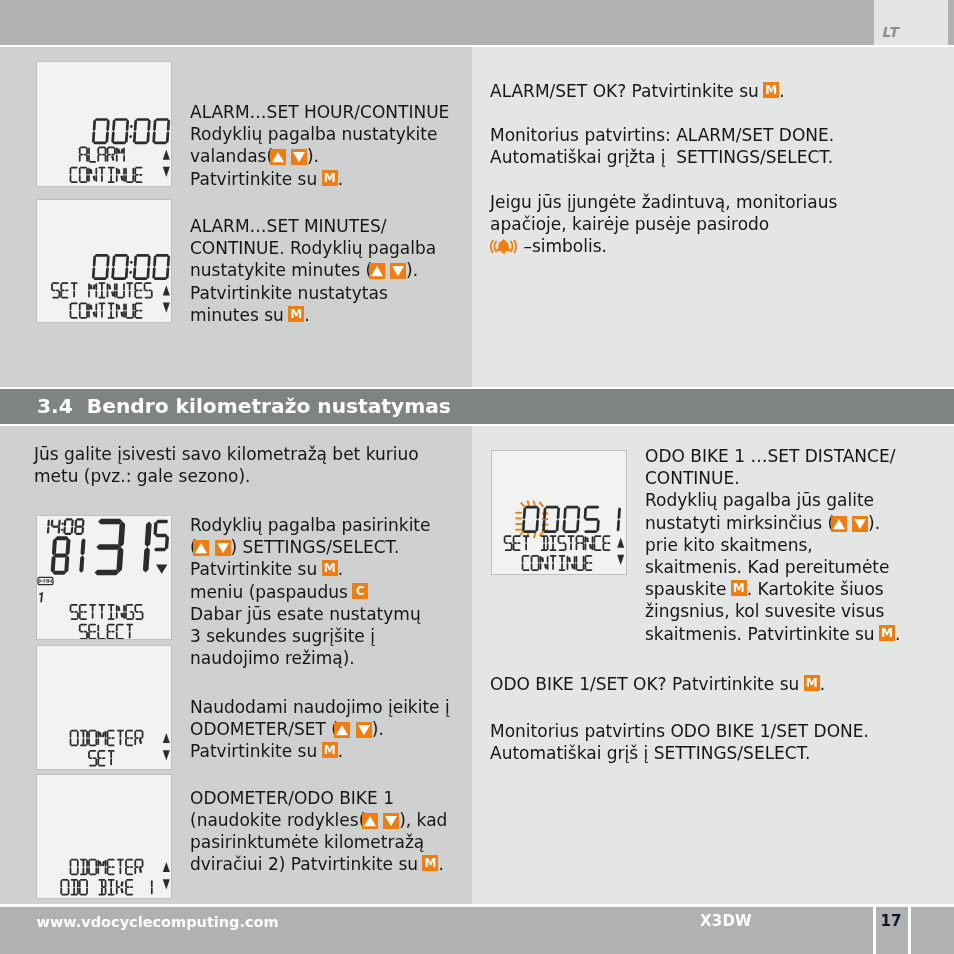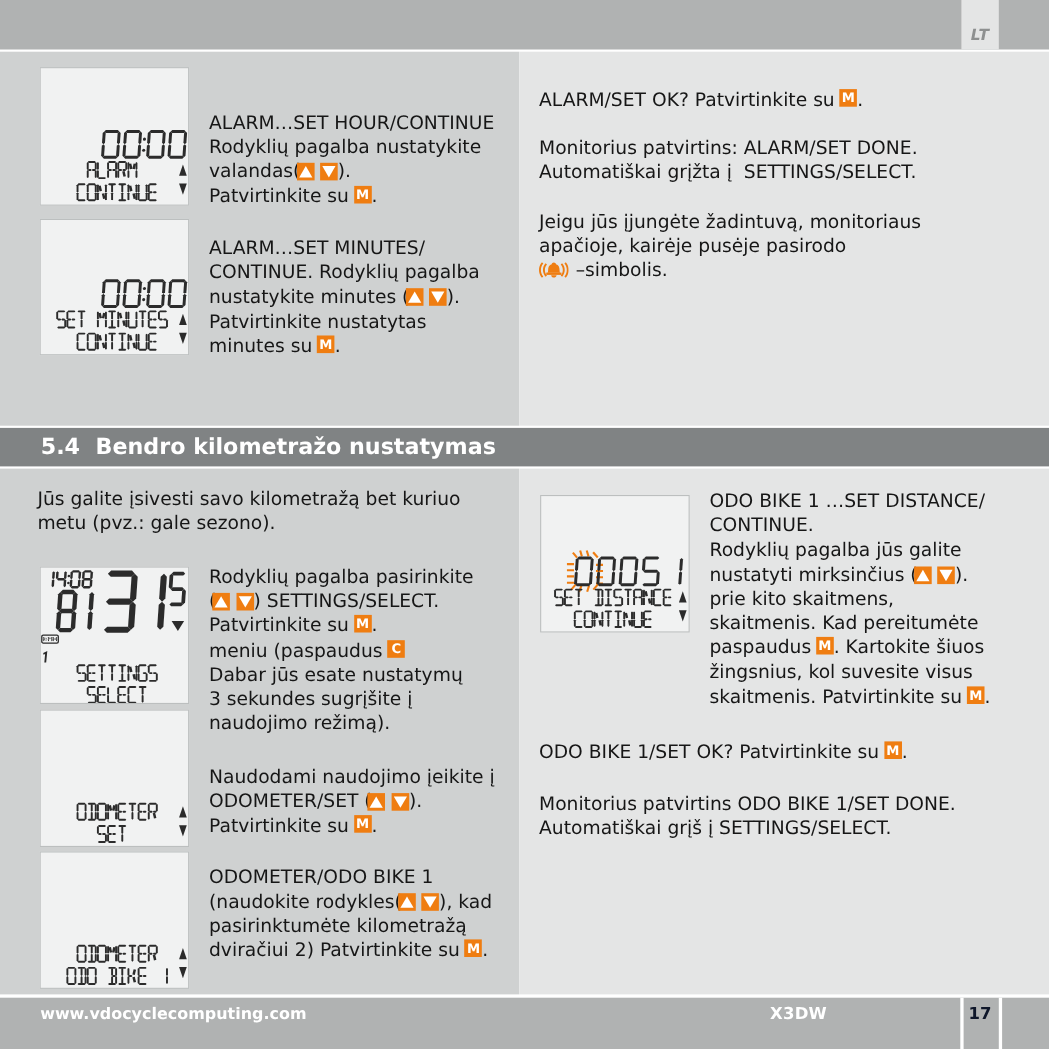--- a/index.html
+++ b/index.html
@@ -1,21 +1,21 @@
 <!DOCTYPE html>
 <html><head>
 <meta charset="utf-8">
 <title>VDO X3DW manual page 17</title>
 <style>
   html,body{margin:0;padding:0;}
   body{width:954px;height:954px;background:#ffffff;font-family:"DejaVu Sans",sans-serif;overflow:hidden;}
   .page{position:relative;width:954px;height:954px;background:#fff;}
   
   .topbar{position:absolute;left:0;top:0;width:954px;height:45px;background:#b0b2b2;}
-  .lang-tab{position:absolute;left:874px;top:0;width:34px;height:45px;background:#e4e5e5;}
+  .lang-tab{position:absolute;left:874px;top:0;width:34px;height:45px;background:#e4e5e5;padding-left:40px;}
   .lang-tab span{position:absolute;left:0;top:24px;width:34px;text-align:center;font-style:italic;font-weight:bold;font-size:14px;color:#8e9090;letter-spacing:0.5px;}
   
   .colL{position:absolute;left:0;width:472px;background:#cfd1d1;}
   .colR{position:absolute;left:472px;width:482px;background:#e4e5e5;}
   .sec1L{top:47px;height:340px;}
   .sec1R{top:47px;height:340px;}
   .sec2L{top:426px;height:478px;}
   .sec2R{top:426px;height:478px;}
   
   .secbar{position:absolute;left:0;top:389px;width:954px;height:35px;background:#808384;}
@@ -43,21 +43,21 @@
 
 <div class="page">
   <div class="topbar">
     <div class="lang-tab">
         <span>LT</span>
       </div>
   </div>
   <div class="colL sec1L"></div>
   <div class="colR sec1R"></div>
   <div class="secbar">
-    <div class="t">5.4  Bendro kilometražo nustatymas</div>
+    <div class="t">3.4  Bendro kilometražo nustatymas</div>
   </div>
   <div class="colL sec2L"></div>
   <div class="colR sec2R"></div>
 
   <div class="lcd" id="lcd1" style="left:36px;top:61px;width:136px;height:126px">
       <svg width="134" height="126" viewBox="0 0 134 126">
         <g transform="translate(4.838935386490921,0) skewX(-4)">
           <g transform="translate(57,57.5)">
             <path d="M1.35 -1.35 L12.25 -1.35 L13.6 0 L12.25 1.35 L1.35 1.35 L0 0 Z" fill="#2b2b2b"></path>
             <path d="M12.25 1.35 L12.25 10.35 L13.6 11.7 L14.95 10.35 L14.95 1.35 L13.6 0 Z" fill="#2b2b2b"></path>
@@ -1037,21 +1037,21 @@
           </g>
         </g>
         <path d="M128.7 86.5 L132.2 96.7 L125.2 96.7 Z" fill="#2b2b2b"></path>
         <path d="M128.7 114 L132.2 103.8 L125.2 103.8 Z" fill="#2b2b2b"></path>
       </svg>
     </div>
   <div class="txt" id="t2r1" style="left:645px;top:445px;"><div><span>ODO BIKE 1 …SET DISTANCE/</span></div><div><span>CONTINUE.</span></div><div><span>Rodyklių pagalba jūs galite</span></div><div><span>nustatyti mirksinčius (</span><span class="key"><svg width="16" height="16" viewBox="0 0 16 16">
             <path d="M8 3 L14 13.3 L2 13.3 Z" fill="#ffffff"></path>
           </svg></span><span class="key"><svg width="16" height="16" viewBox="0 0 16 16">
             <path d="M8 13.3 L14 3 L2 3 Z" fill="#ffffff"></path>
-          </svg></span><span>).</span></div><div><span>prie kito skaitmens,</span></div><div><span>skaitmenis. Kad pereitumėte</span></div><div><span>paspaudus </span><span class="keyM">M</span><span>. Kartokite šiuos</span></div><div><span>žingsnius, kol suvesite visus</span></div><div><span>skaitmenis. Patvirtinkite su </span><span class="keyM">M</span><span>.</span></div></div>
+          </svg></span><span>).</span></div><div><span>prie kito skaitmens,</span></div><div><span>skaitmenis. Kad pereitumėte</span></div><div><span>spauskite </span><span class="keyM">M</span><span>. Kartokite šiuos</span></div><div><span>žingsnius, kol suvesite visus</span></div><div><span>skaitmenis. Patvirtinkite su </span><span class="keyM">M</span><span>.</span></div></div>
   <div class="txt" id="t2r2" style="left:490px;top:673px;"><div><span>ODO BIKE 1/SET OK? Patvirtinkite su </span><span class="keyM">M</span><span>.</span></div></div>
   <div class="txt" id="t2r3" style="left:490px;top:719.5px;"><div><span>Monitorius patvirtins ODO BIKE 1/SET DONE.</span></div><div><span>Automatiškai grįš į SETTINGS/SELECT.</span></div></div>
   <div class="footer">
     <div class="url">www.vdocyclecomputing.com</div>
     <div class="model">X3DW</div>
     <div class="pg">17</div>
   </div>
   <div class="divv" style="left:872.5px"></div>
   <div class="divv" style="left:907.5px"></div>
 </div>

